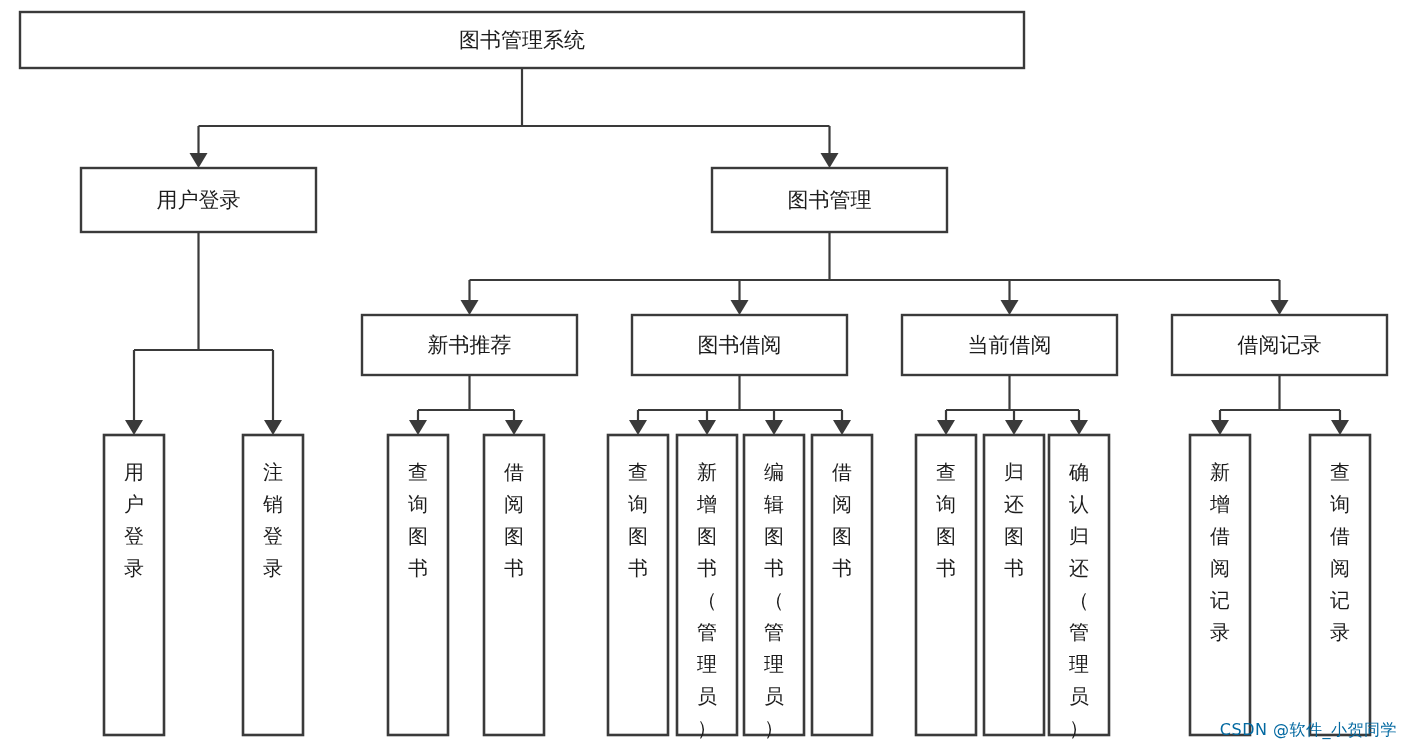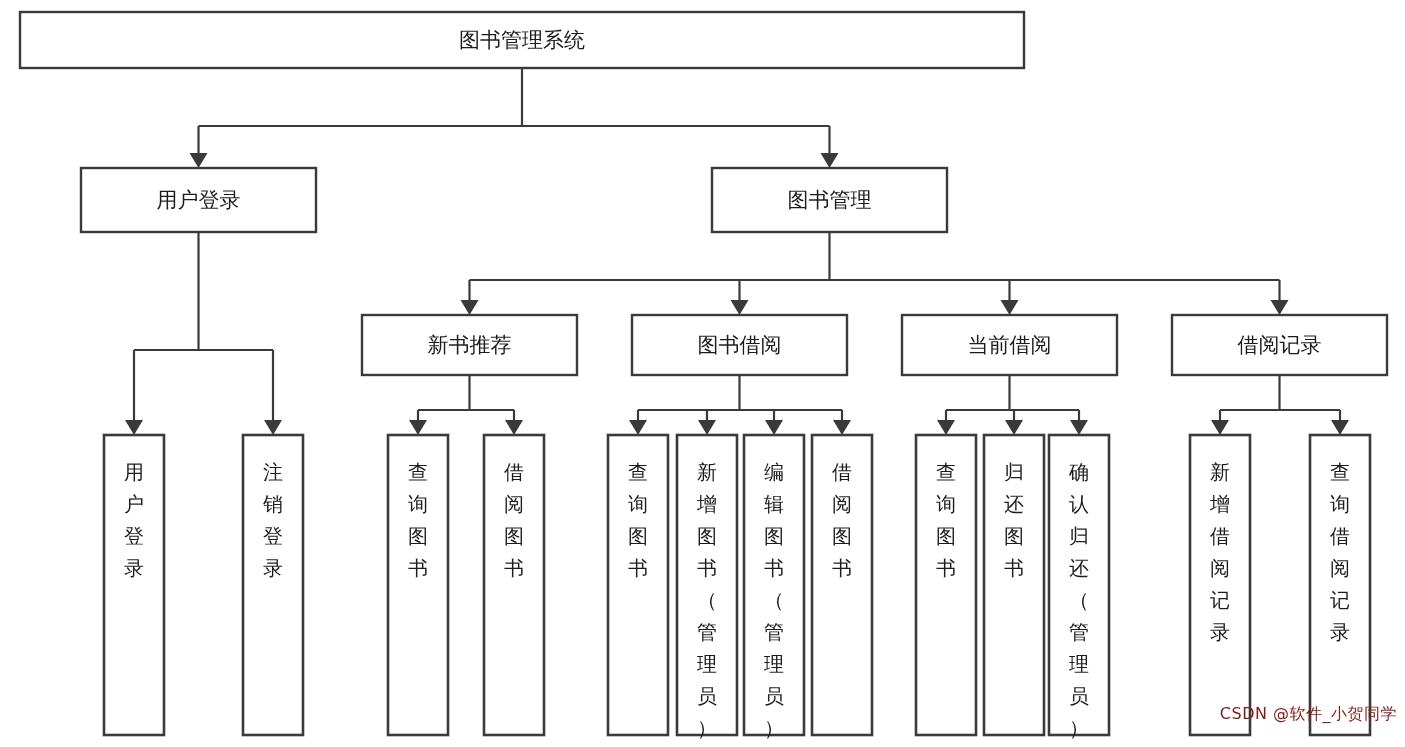--- a/index.html
+++ b/index.html
@@ -53,24 +53,24 @@
     text-anchor: middle;
     dominant-baseline: middle;
     white-space: pre;
   }
   .node-label.vertical-label {
     font-size: 20px;
   }
   .watermark {
     position: absolute;
     right: 8px;
-    bottom: 22px;
+    bottom: 6px;
     font-family: "DejaVu Sans", "Liberation Sans", sans-serif;
     font-size: 16px;
-    color: #7f1d1d;
+    color: #0369a1;
     letter-spacing: 0.5px;
     user-select: none;
     pointer-events: none;
     white-space: pre;
   }
 </style>
 </head>
 <body>
 
 <div id="diagram-root">

